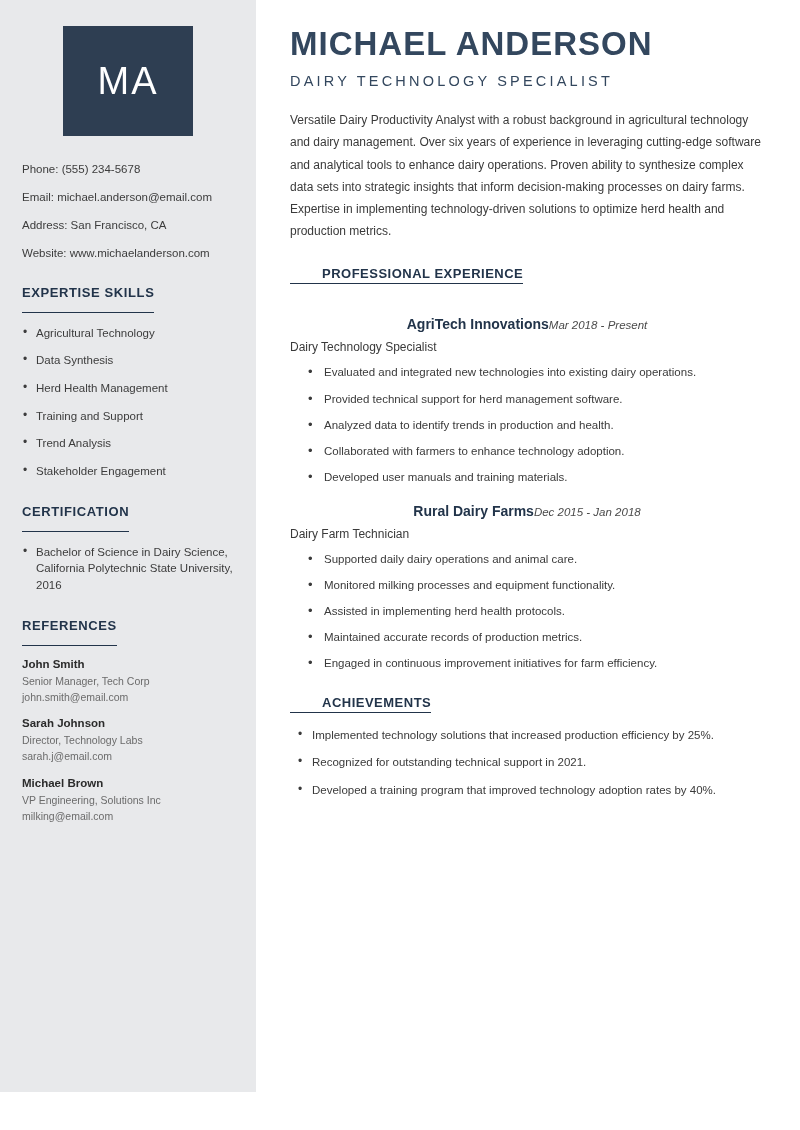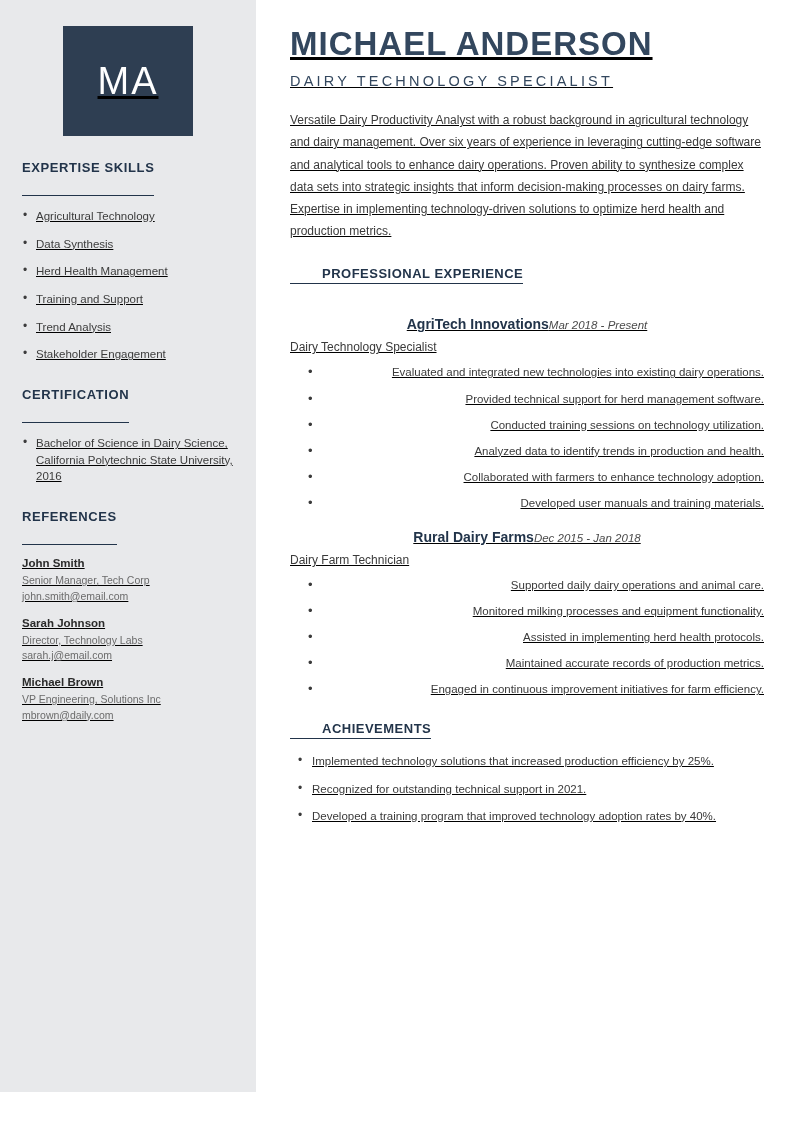--- a/index.html
+++ b/index.html
@@ -9,21 +9,20 @@
     background: #ffffff;
     font-family: "Liberation Sans", sans-serif;
   }
   .page {
     position: relative;
     width: 800px;
     height: 1092px;
     display: flex;
     background: #ffffff;
     overflow: hidden;
-    text-decoration: underline;
   }
 
   
   .sidebar {
     width: 256px;
     min-width: 256px;
     background: #e8e9eb;
     padding: 22px 22px 0 22px;
     position: relative;
   }
@@ -54,21 +53,21 @@
   }
 
   .side-section { margin-top: 22px; }
   .side-title {
     font-size: 13px;
     font-weight: bold;
     color: #22344a;
     letter-spacing: 0.6px;
     border-bottom: 1.5px solid #22344a;
     display: inline-block;
-    padding-bottom: 20px;
+    padding-bottom: 12px;
     margin-bottom: 12px;
   }
   ul.side-list { list-style: none; }
   ul.side-list li {
     font-size: 11.5px;
     color: #3c3c3c;
     margin-bottom: 11px;
     position: relative;
     padding-left: 14px;
     line-height: 1.45;
@@ -152,21 +151,20 @@
   }
   .job-title {
     font-size: 12px;
     color: #3a3a3a;
     margin-top: 8px;
   }
   ul.bullets {
     list-style: none;
     margin-top: 10px;
     margin-left: 18px;
-    text-align: right;
   }
   ul.bullets li {
     font-size: 11.5px;
     color: #3a3a3a;
     margin-bottom: 10px;
     position: relative;
     padding-left: 16px;
     line-height: 1.4;
   }
   ul.bullets li:before {
@@ -204,20 +202,26 @@
 <body>
 
 <div class="page">
 
   <aside class="sidebar">
 
     <div class="monogram">
       <span>MA</span>
     </div>
 
+    <div class="contact">
+      <div class="line">Phone: (555) 234-5678</div>
+      <div class="line">Email: michael.anderson@email.com</div>
+      <div class="line">Address: San Francisco, CA</div>
+      <div class="line">Website: www.michaelanderson.com</div>
+    </div>
 
     <section class="side-section">
       <div class="side-title">EXPERTISE SKILLS</div>
       <ul class="side-list">
         <li>Agricultural Technology</li>
         <li>Data Synthesis</li>
         <li>Herd Health Management</li>
         <li>Training and Support</li>
         <li>Trend Analysis</li>
         <li>Stakeholder Engagement</li>
@@ -243,21 +247,21 @@
 
       <div class="ref-item">
         <div class="ref-name">Sarah Johnson</div>
         <div class="ref-role">Director, Technology Labs</div>
         <div class="ref-email">sarah.j@email.com</div>
       </div>
 
       <div class="ref-item">
         <div class="ref-name">Michael Brown</div>
         <div class="ref-role">VP Engineering, Solutions Inc</div>
-        <div class="ref-email">mbrown@daily.com</div>
+        <div class="ref-email">milking@email.com</div>
       </div>
     </section>
   </aside>
 
   <main class="main">
     <h1 class="name">MICHAEL ANDERSON</h1>
     <div class="role">DAIRY TECHNOLOGY SPECIALIST</div>
     <p class="summary">Versatile Dairy Productivity Analyst with a robust background in agricultural technology and dairy management. Over six years of experience in leveraging cutting-edge software and analytical tools to enhance dairy operations. Proven ability to synthesize complex data sets into strategic insights that inform decision-making processes on dairy farms. Expertise in implementing technology-driven solutions to optimize herd health and production metrics.</p>
 
     <section class="main-section">
@@ -265,21 +269,20 @@
 
       <div class="job-block">
         <div class="job-head">
           <div class="job-company">AgriTech Innovations</div>
           <div class="job-dates">Mar 2018 - Present</div>
         </div>
         <div class="job-title">Dairy Technology Specialist</div>
         <ul class="bullets">
           <li>Evaluated and integrated new technologies into existing dairy operations.</li>
           <li>Provided technical support for herd management software.</li>
-          <li>Conducted training sessions on technology utilization.</li>
           <li>Analyzed data to identify trends in production and health.</li>
           <li>Collaborated with farmers to enhance technology adoption.</li>
           <li>Developed user manuals and training materials.</li>
         </ul>
       </div>
 
       <div class="job-block">
         <div class="job-head">
           <div class="job-company">Rural Dairy Farms</div>
           <div class="job-dates">Dec 2015 - Jan 2018</div>

